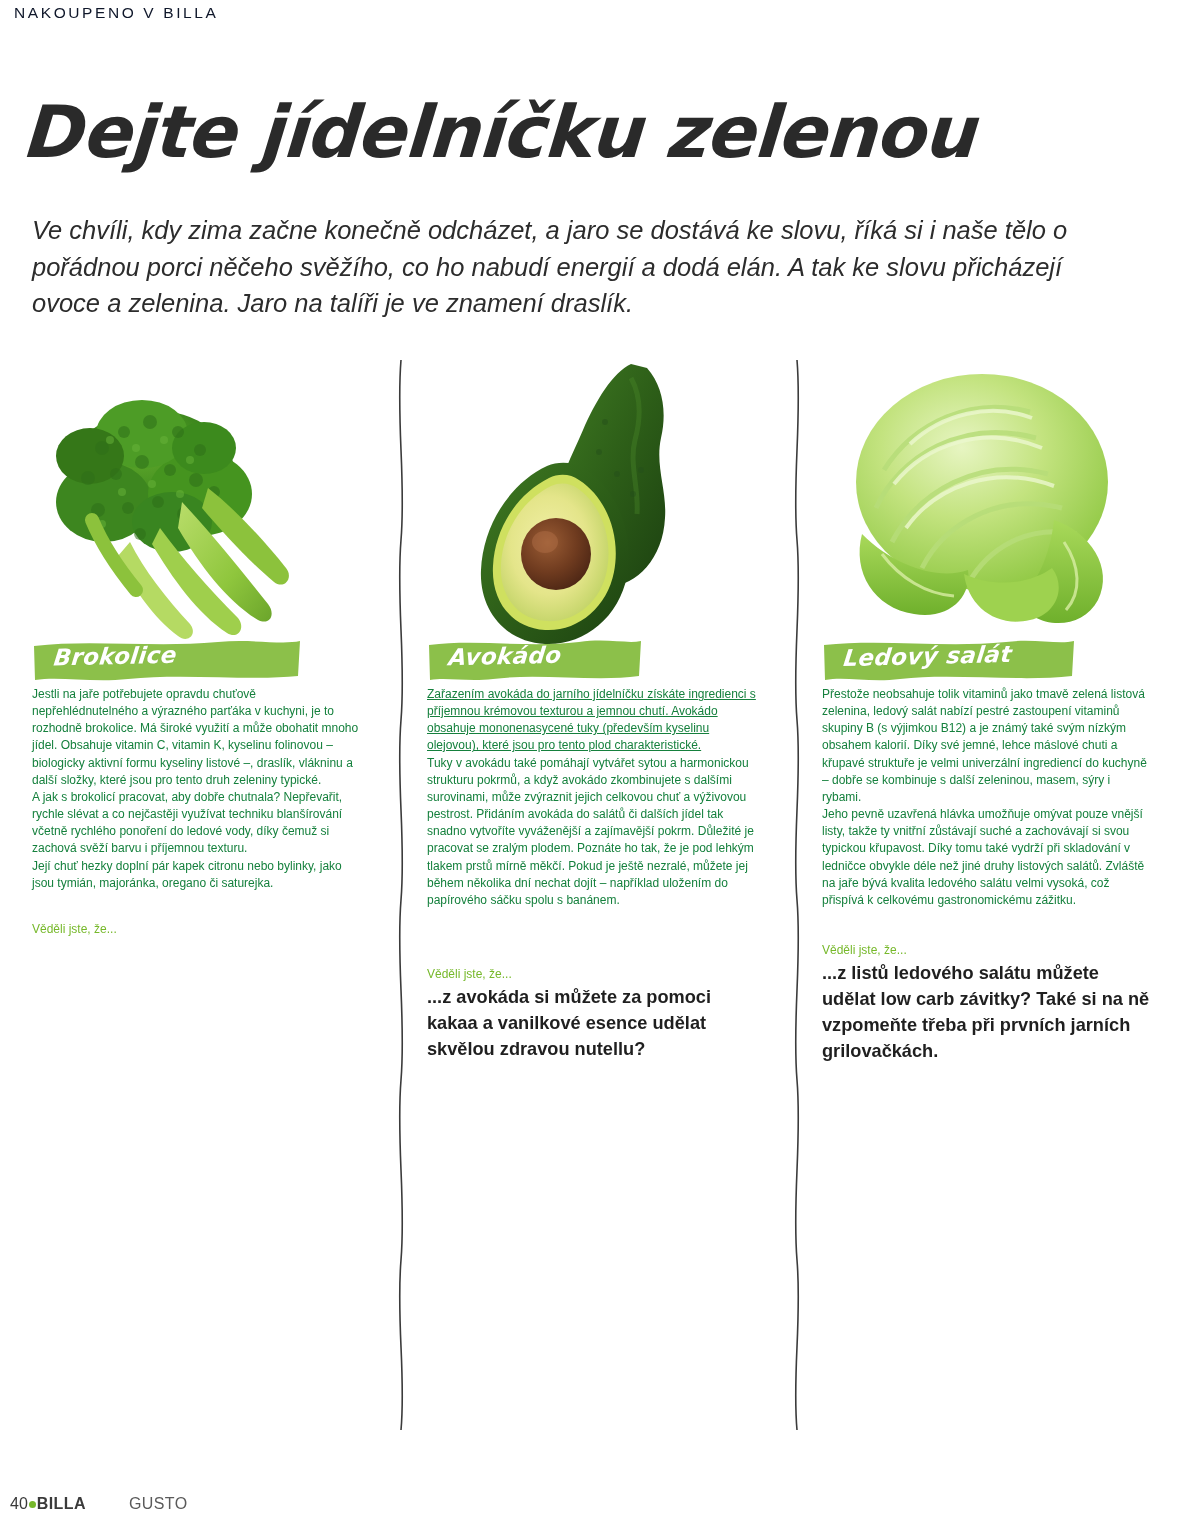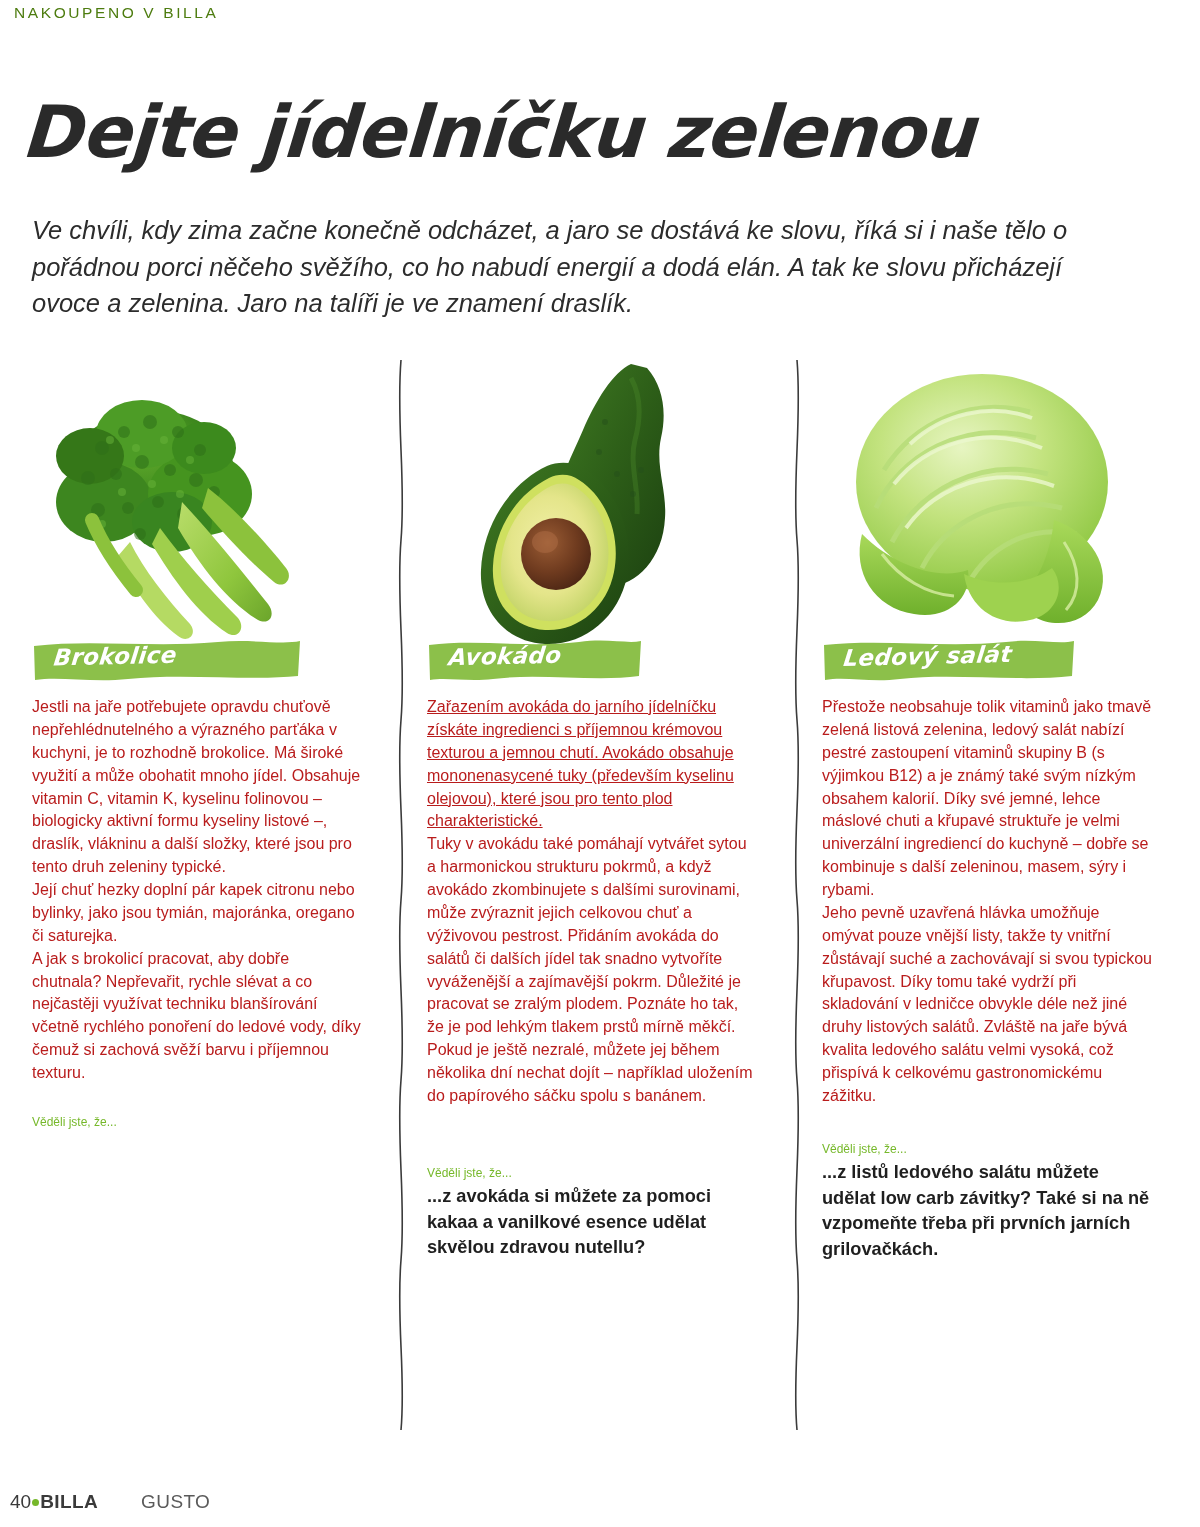--- a/index.html
+++ b/index.html
@@ -16,21 +16,21 @@
     overflow: hidden;
   }
 
   
   .kicker {
     position: absolute;
     left: 14px;
     top: 4px;
     font-size: 15.5px;
     letter-spacing: 2.6px;
-    color: #4d7c0f;
+    color: #0f172a;
     font-weight: 400;
   }
 
   
   .headline {
     position: absolute;
     left: 28px;
     top: 96px;
     width: 1000px;
     font-family: "DejaVu Sans", sans-serif;
@@ -113,24 +113,24 @@
     font-weight: bold;
     font-size: 23px;
     color: #ffffff;
     letter-spacing: 0.3px;
     transform: skewX(-8deg) rotate(-1.4deg);
     text-shadow: 0 0 1px rgba(0,0,0,0.08);
   }
 
   
   .body-copy {
-    margin-top: 14px;
-    font-size: 16px;
+    margin-top: 4px;
+    font-size: 12px;
     line-height: 1.43;
-    color: #b91c1c;
+    color: #15803d;
   }
   .body-copy p { margin: 0; }
 
   
   .dyk {
     margin-top: 26px;
   }
   .dyk-title {
     font-weight: normal;
     font-size: 12px;
@@ -147,21 +147,21 @@
   
   .dyk-c1 { margin-top: 30px; }
   .dyk-c2 { margin-top: 58px; }
   .dyk-c3 { margin-top: 34px; }
 
   
   .footer {
     position: absolute;
     left: 10px;
     bottom: 14px;
-    font-size: 19px;
+    font-size: 16px;
     color: #3a3a3a;
     display: flex;
     align-items: center;
     gap: 1px;
   }
   .footer .pg { font-weight: 400; }
   .footer .dot {
     width: 7px; height: 7px; border-radius: 50%;
     background: #76b82a; display: inline-block;
   }
@@ -256,22 +256,22 @@
     <div class="banner">
       <svg class="shape" viewBox="0 0 330 46" preserveAspectRatio="none">
         <path d="M2 10 C 60 3, 120 12, 186 6 C 220 3, 250 9, 268 5 L 266 40 C 220 45, 150 37, 96 43 C 60 47, 28 40, 3 44 Z" fill="#8cc04a"></path>
       </svg>
       <div class="txt">Brokolice</div>
     </div>
 
     <div class="body-copy">
       <p>
           <span style="display: block;">Jestli na jaře potřebujete opravdu chuťově nepřehlédnutelného a výrazného parťáka v kuchyni, je to rozhodně brokolice. Má široké využití a může obohatit mnoho jídel. Obsahuje vitamin C, vitamin K, kyselinu folinovou – biologicky aktivní formu kyseliny listové –, draslík, vlákninu a další složky, které jsou pro tento druh zeleniny typické.</span>
+          <span style="display: block;">A jak s brokolicí pracovat, aby dobře chutnala? Nepřevařit, rychle slévat a co nejčastěji využívat techniku blanšírování včetně rychlého ponoření do ledové vody, díky čemuž si zachová svěží barvu i příjemnou texturu.</span>
           <span style="display: block;">Její chuť hezky doplní pár kapek citronu nebo bylinky, jako jsou tymián, majoránka, oregano či saturejka.</span>
-          <span style="display: block;">A jak s brokolicí pracovat, aby dobře chutnala? Nepřevařit, rychle slévat a co nejčastěji využívat techniku blanšírování včetně rychlého ponoření do ledové vody, díky čemuž si zachová svěží barvu i příjemnou texturu.</span>
         </p>
     </div>
 
     <div class="dyk dyk-c1">
       <div class="dyk-title">Věděli jste, že...</div>
     </div>
   </div>
 
   <div class="col col-2">
 

